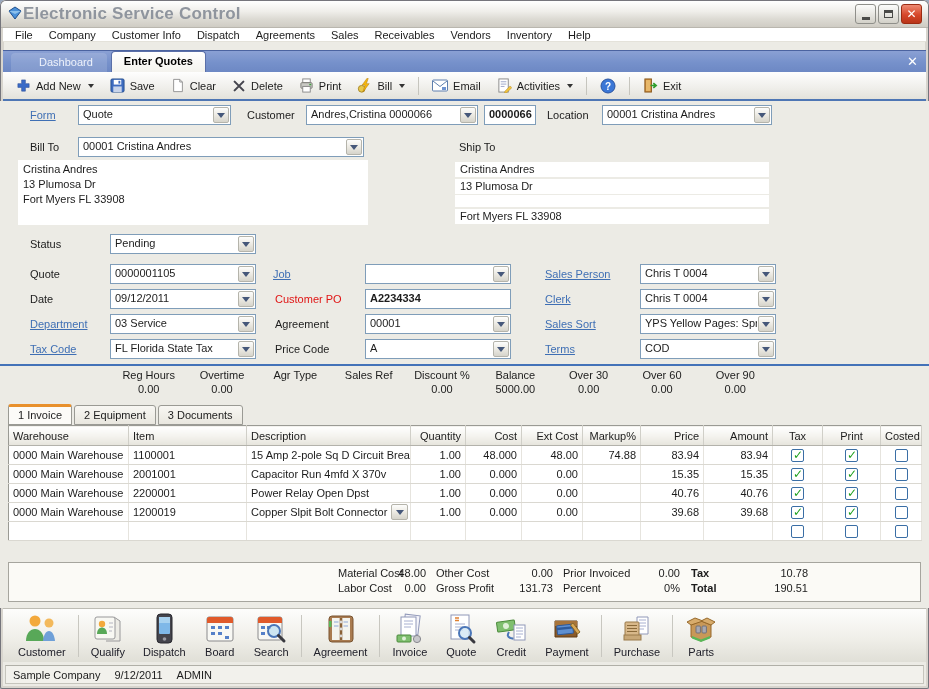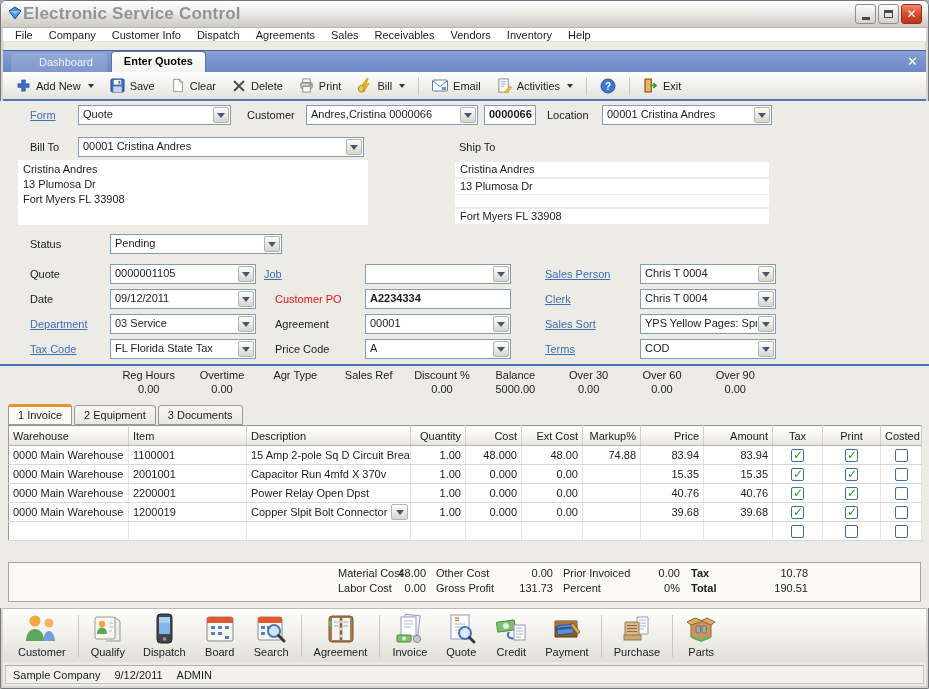--- a/index.html
+++ b/index.html
@@ -270,21 +270,21 @@
       <div class="addr-line">13 Plumosa Dr</div>
       <div class="addr-line">Fort Myers FL  33908</div>
     </div>
     <span class="lbl" style="left:459px;top:40px;">Ship To</span>
     <div class="whitebox addr-line" style="left:455px;top:61px;width:314px;height:15px;">Cristina Andres</div>
     <div class="whitebox addr-line" style="left:455px;top:78px;width:314px;height:15px;">13 Plumosa Dr</div>
     <div class="whitebox addr-line" style="left:455px;top:94px;width:314px;height:12px;"></div>
     <div class="whitebox addr-line" style="left:455px;top:108px;width:314px;height:15px;">Fort Myers FL  33908</div>
 
     <span class="lbl" style="left:30px;top:137px;">Status</span>
-    <div class="combo" style="left:110px;top:133px;width:172px;">
+    <div class="combo" style="left:110px;top:133px;width:146px;">
       <span class="cv">Pending</span>
         <span class="cbtn"></span>
     </div>
     <span class="lbl" style="left:30px;top:167px;">Quote</span>
     <div class="combo" style="left:110px;top:163px;width:146px;">
       <span class="cv">0000001105</span>
         <span class="cbtn"></span>
     </div>
     <span class="lbl" style="left:30px;top:192px;">Date</span>
     <div class="combo" style="left:110px;top:188px;width:146px;">
@@ -295,21 +295,21 @@
     <div class="combo" style="left:110px;top:213px;width:146px;">
       <span class="cv">03 Service</span>
         <span class="cbtn"></span>
     </div>
     <span class="lbl link" style="left:30px;top:242px;">Tax Code</span>
     <div class="combo" style="left:110px;top:238px;width:146px;">
       <span class="cv">FL Florida State Tax</span>
         <span class="cbtn"></span>
     </div>
 
-    <span class="lbl link" style="left:264px;top:167px;">Job</span>
+    <span class="lbl link" style="left:273px;top:167px;">Job</span>
     <div class="combo" style="left:365px;top:163px;width:146px;">
       <span class="cv"></span>
         <span class="cbtn"></span>
     </div>
     <span class="lbl red" style="left:275px;top:192px;">Customer PO</span>
     <div class="tbox" style="left:365px;top:188px;width:146px;">A2234334</div>
     <span class="lbl" style="left:275px;top:217px;">Agreement</span>
     <div class="combo" style="left:365px;top:213px;width:146px;">
       <span class="cv">00001</span>
         <span class="cbtn"></span>

